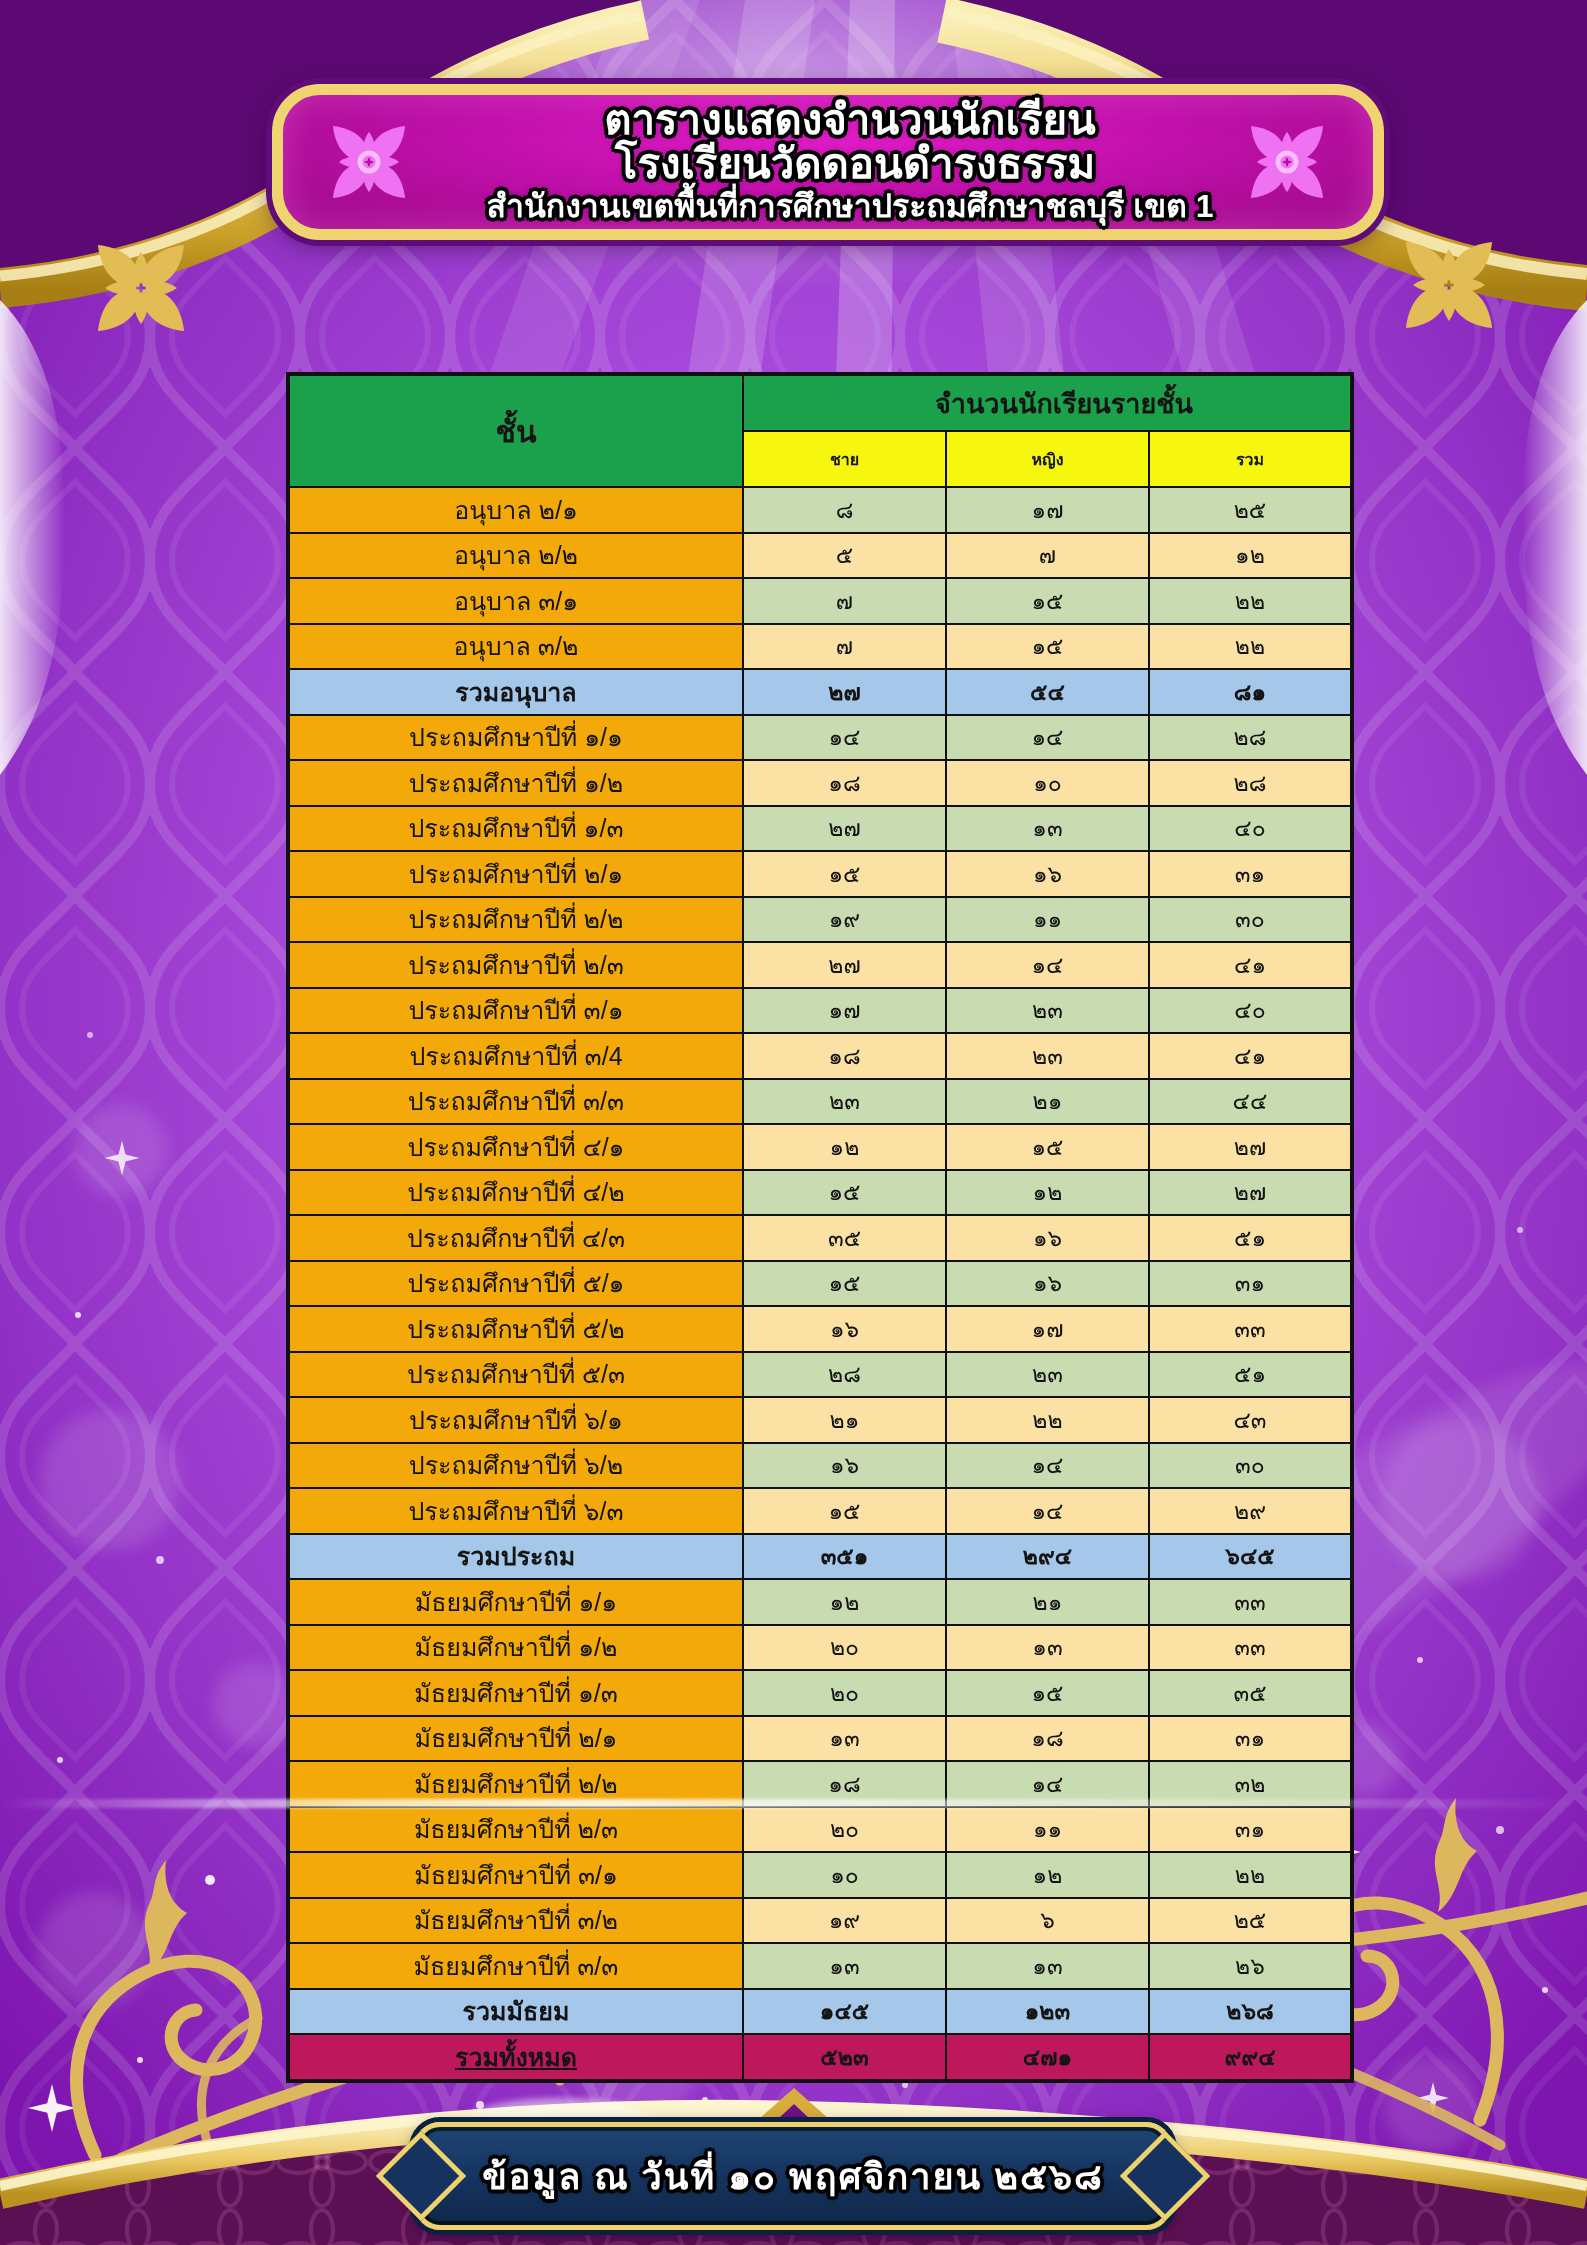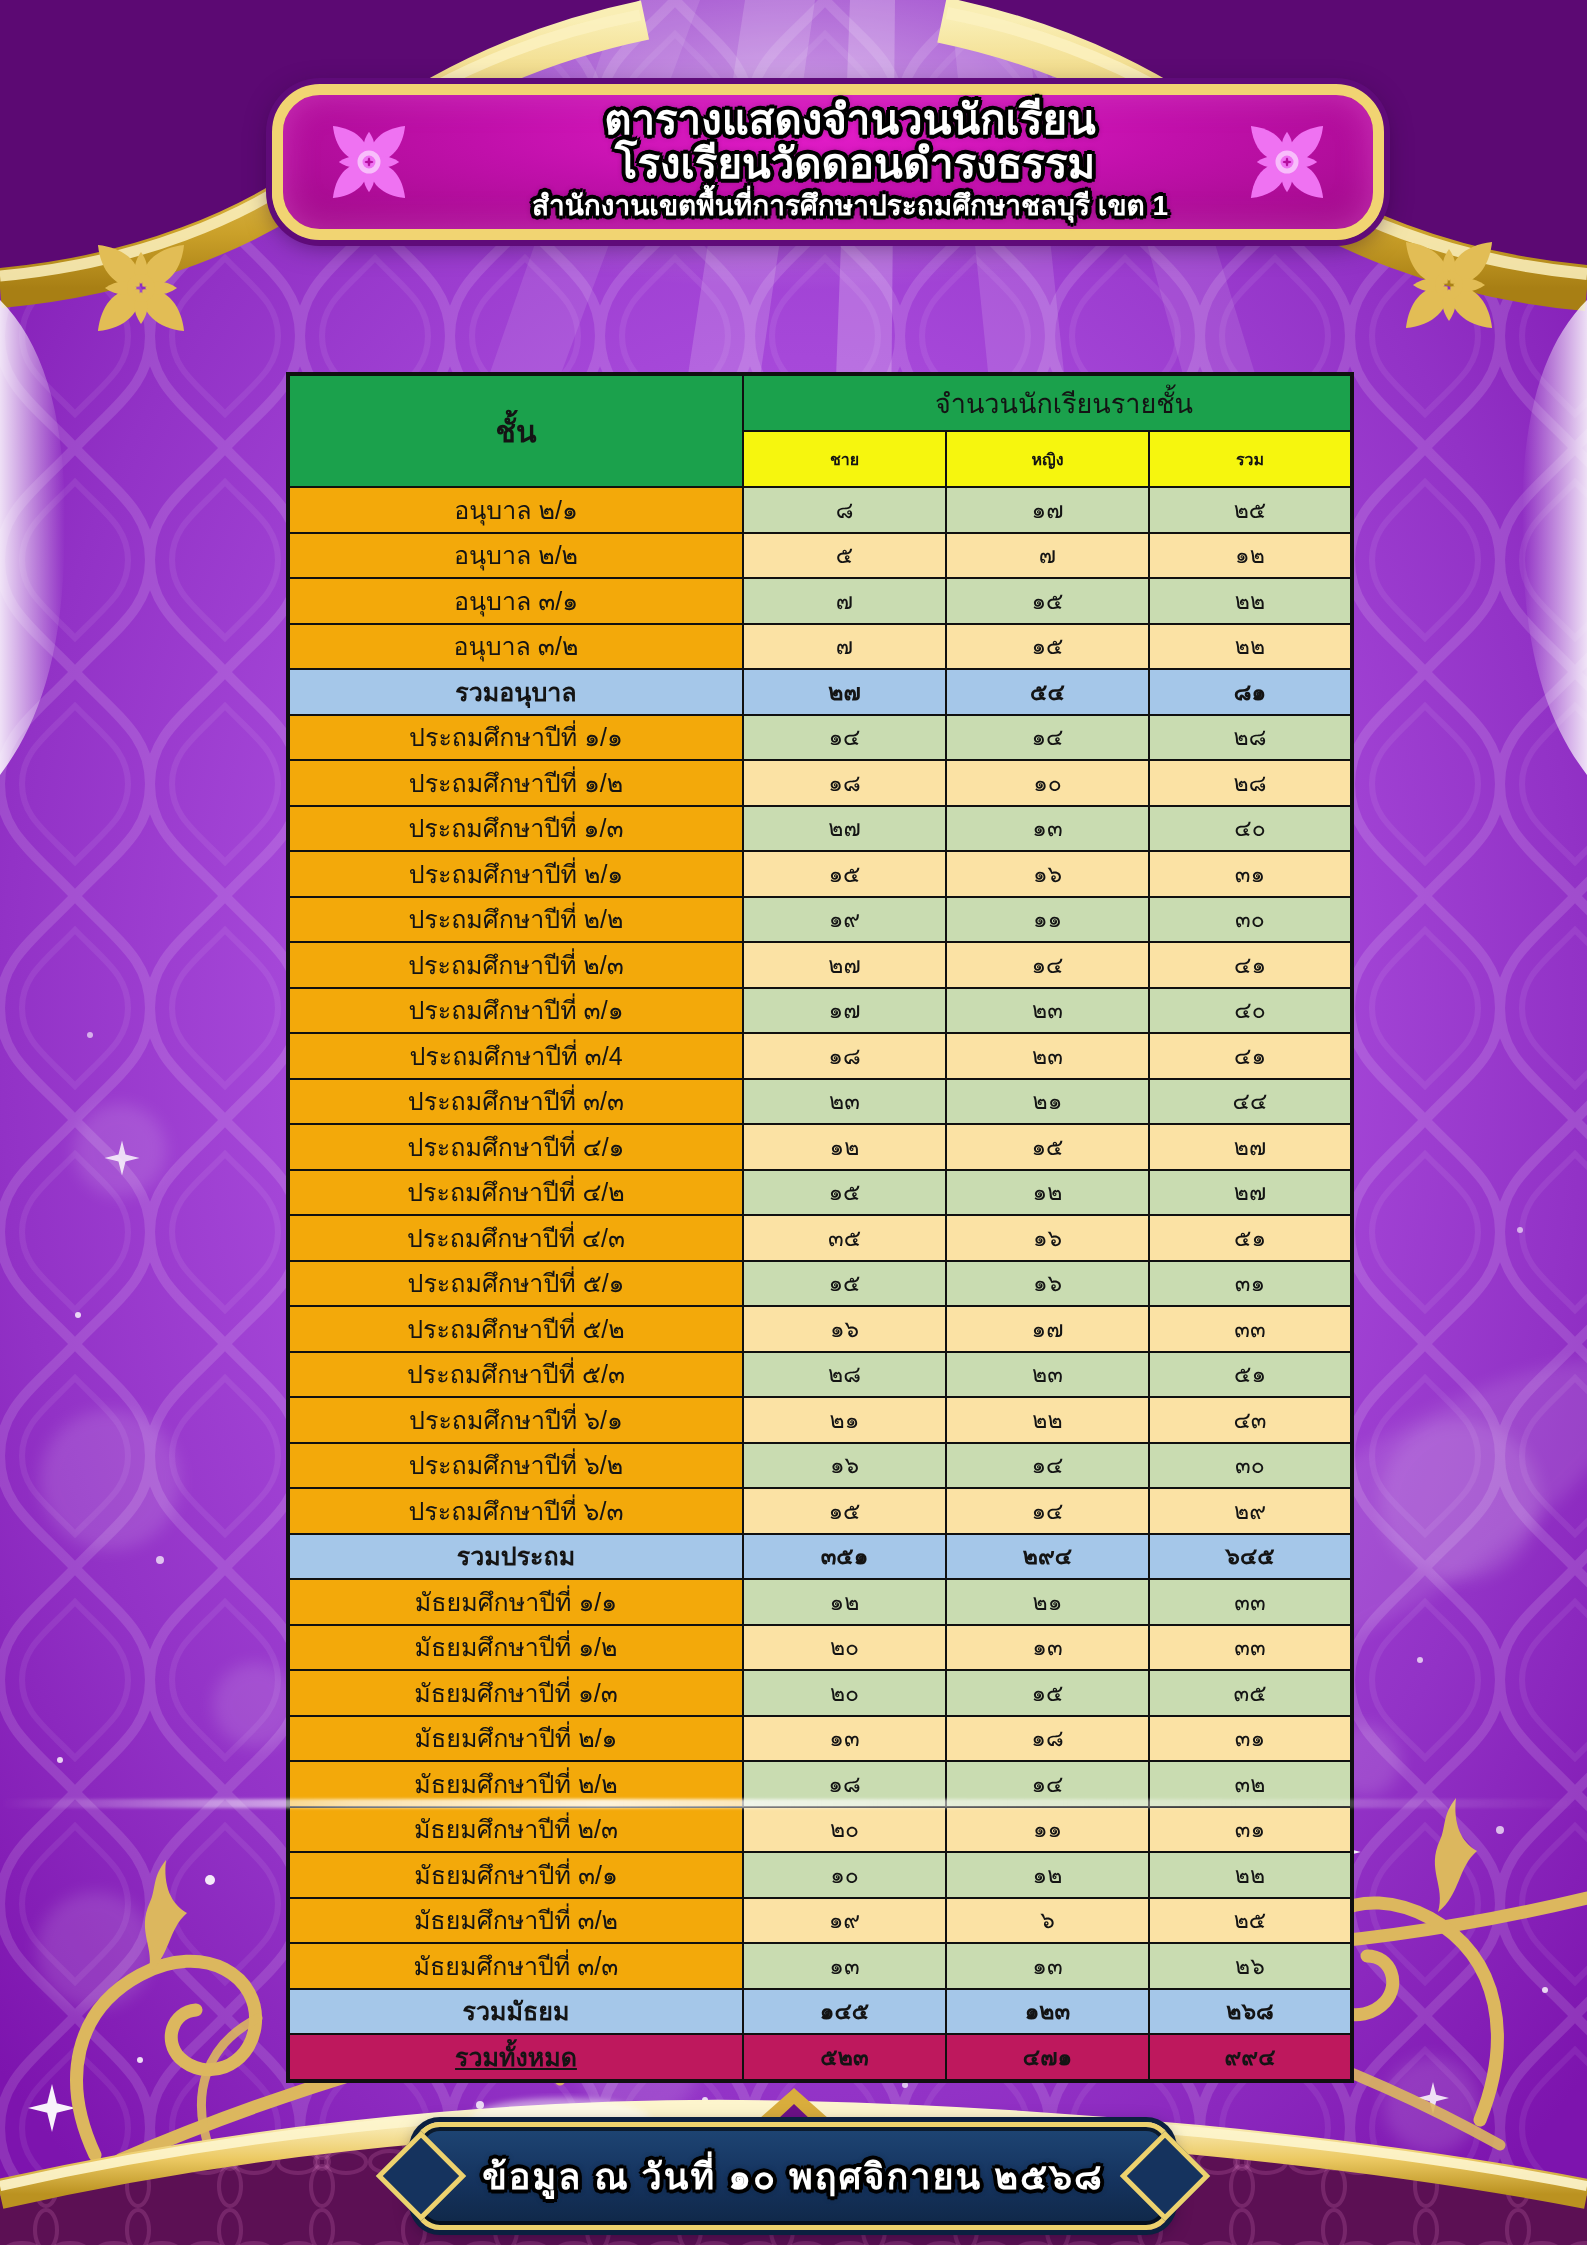--- a/index.html
+++ b/index.html
@@ -12,33 +12,33 @@
   .title-plate{position:absolute;left:272px;top:84px;width:1046px;height:134px;z-index:3;
       background:radial-gradient(ellipse at 50% 30%, #e21cc8 0%, #c110ab 45%, #9c0a86 100%);
       border:11px solid #f1d472;border-radius:48px;
       box-shadow:0 0 0 6px #5f0b79, 0 6px 26px rgba(30,0,40,.5), inset 0 0 34px rgba(255,120,240,.35);
       display:flex;flex-direction:column;justify-content:center;align-items:center;text-align:center;padding-left:44px;}
   .outline-text{color:#ffffff;font-weight:bold;
       text-shadow:-3px -3px 0 #000,3px -3px 0 #000,-3px 3px 0 #000,3px 3px 0 #000,
                   -4px 0 0 #000,4px 0 0 #000,0 -4px 0 #000,0 4px 0 #000,0 0 7px rgba(0,0,0,.85);}
   .title-line1{font-size:42px;line-height:44px;}
   .title-line2{font-size:42px;line-height:44px;margin-left:10px;}
-  .title-line3{font-size:28px;line-height:40px;}
+  .title-line3{font-size:32px;line-height:40px;}
   .plate-flower{position:absolute;top:50%;transform:translateY(-50%);}
   .plate-flower.left{left:34px;}
   .plate-flower.right{right:34px;}
 
   
   .stable{position:absolute;left:240px;top:372px;width:1068px;z-index:2;
           border:3px solid #101010;box-sizing:border-box;background:#101010;margin-left:46px;}
   .thead{display:grid;grid-template-columns:454px 203px 203px 202px;grid-template-rows:56px 56px;}
   .cell{box-sizing:border-box;border:1.5px solid #101010;display:flex;align-items:center;justify-content:center;
         color:#141414;}
   .class-head{grid-row:1/3;grid-column:1;background:#1ba14c;font-size:30px;font-weight:bold;}
-  .group-head{grid-column:2/5;background:#1ba14c;font-size:27px;font-weight:normal;padding-left:34px;}
+  .group-head{grid-column:2/5;background:#1ba14c;font-size:27px;font-weight:bold;padding-left:34px;}
   .sub-head{background:#f6f60e;font-size:16px;font-weight:bold;}
   .trow{display:grid;grid-template-columns:454px 203px 203px 202px;height:45.5px;}
   .trow .label{font-size:25px;font-weight:500;}
   .trow .val{font-size:23px;}
   .type-green .label,.type-cream .label{background:#f3a90a;}
   .type-green .val{background:#c9dcb1;}
   .type-cream .val{background:#fbe2a4;}
   .type-subtotal .cell{background:#a5c7e9;font-weight:600;}
   .type-grand .cell{background:#be185d;font-weight:bold;}
   .type-grand .label{text-decoration:underline;}

